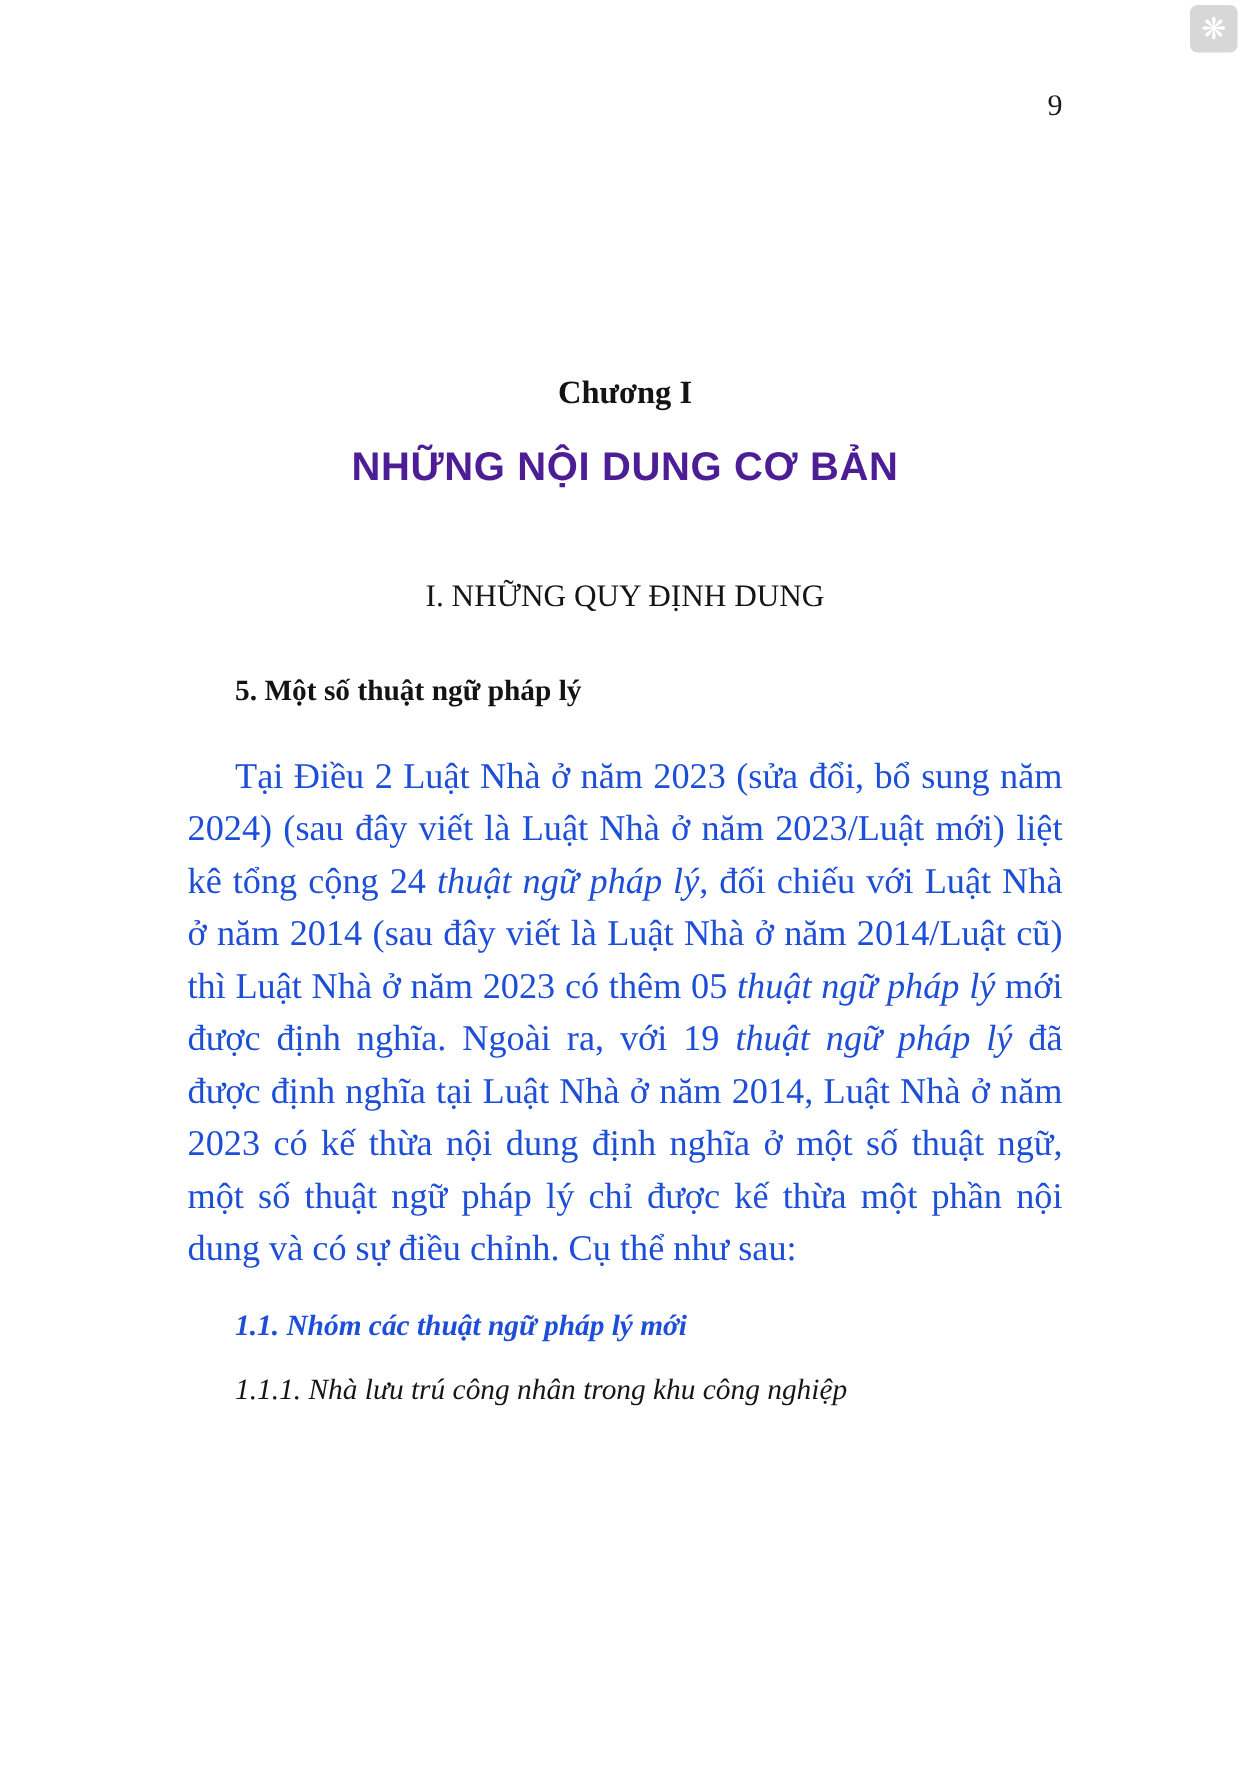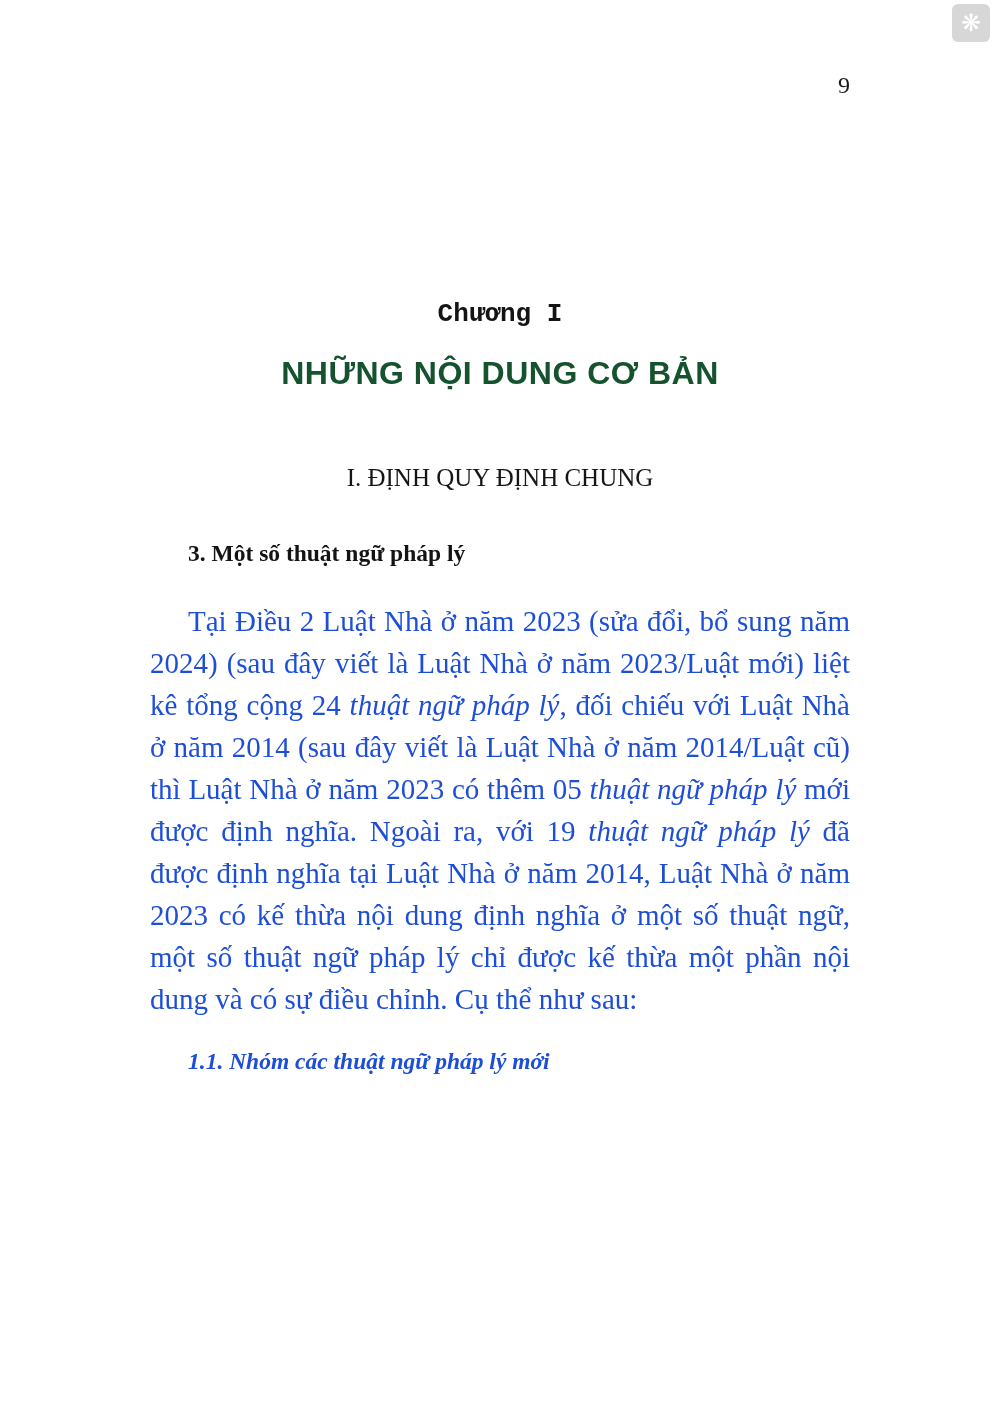--- a/index.html
+++ b/index.html
@@ -39,33 +39,33 @@
     padding: 72px 150px 0 150px;
   }
   .page-number {
     text-align: right;
     font-size: 24px;
     color: #1a1a1a;
   }
   .chapter-label {
     margin: 200px 0 0 0;
     text-align: center;
-    font-family: Liberation Mono, monospace;
+    font-family: Liberation Serif, serif;
     font-weight: bold;
     font-size: 26px;
     color: #141414;
   }
   .chapter-title {
     margin: 26px 0 0 0;
     text-align: center;
     font-family: "Liberation Sans", sans-serif;
     font-weight: bold;
     font-size: 32px;
     letter-spacing: 0.5px;
-    color: #14532d;
+    color: #4c1d95;
   }
   .section-title {
     margin: 72px 0 0 0;
     text-align: center;
     font-weight: normal;
     font-size: 25px;
     color: #151515;
   }
   .subsection-title {
     margin: 48px 0 0 0;
@@ -112,24 +112,25 @@
   </div>
 
   <div class="content">
 
     <div class="page-number">9</div>
 
     <h2 class="chapter-label">Chương I</h2>
 
     <h1 class="chapter-title">NHỮNG NỘI DUNG CƠ BẢN</h1>
 
-    <h3 class="section-title">I. ĐỊNH QUY ĐỊNH CHUNG</h3>
+    <h3 class="section-title">I. NHỮNG QUY ĐỊNH DUNG</h3>
 
-    <h4 class="subsection-title">3. Một số thuật ngữ pháp lý</h4>
+    <h4 class="subsection-title">5. Một số thuật ngữ pháp lý</h4>
 
     <p class="body-para"><span>Tại Điều 2 Luật Nhà ở năm 2023 (sửa đổi, bổ sung năm 2024) (sau đây viết là Luật Nhà ở năm 2023/Luật mới) liệt kê tổng cộng 24 </span><span class="italic">thuật ngữ pháp lý</span><span>, đối chiếu với Luật Nhà ở năm 2014 (sau đây viết là Luật Nhà ở năm 2014/Luật cũ) thì Luật Nhà ở năm 2023 có thêm 05 </span><span class="italic">thuật ngữ pháp lý</span><span> mới được định nghĩa. Ngoài ra, với 19 </span><span class="italic">thuật ngữ pháp lý</span><span> đã được định nghĩa tại Luật Nhà ở năm 2014, Luật Nhà ở năm 2023 có kế thừa nội dung định nghĩa ở một số thuật ngữ, một số thuật ngữ pháp lý chỉ được kế thừa một phần nội dung và có sự điều chỉnh. Cụ thể như sau:</span></p>
 
     <h4 class="sub2-title">1.1. Nhóm các thuật ngữ pháp lý mới</h4>
 
+    <h5 class="sub3-title">1.1.1. Nhà lưu trú công nhân trong khu công nghiệp</h5>
 
 
   </div>
 </div>
 
 </body></html>

